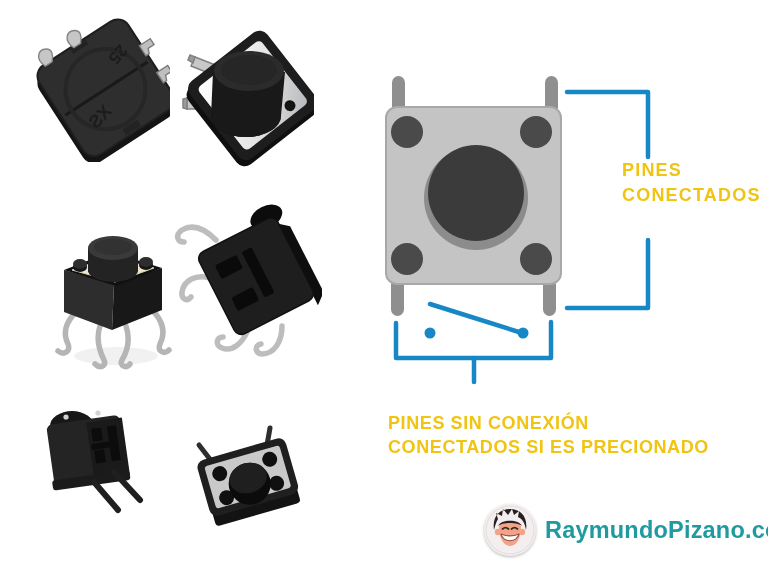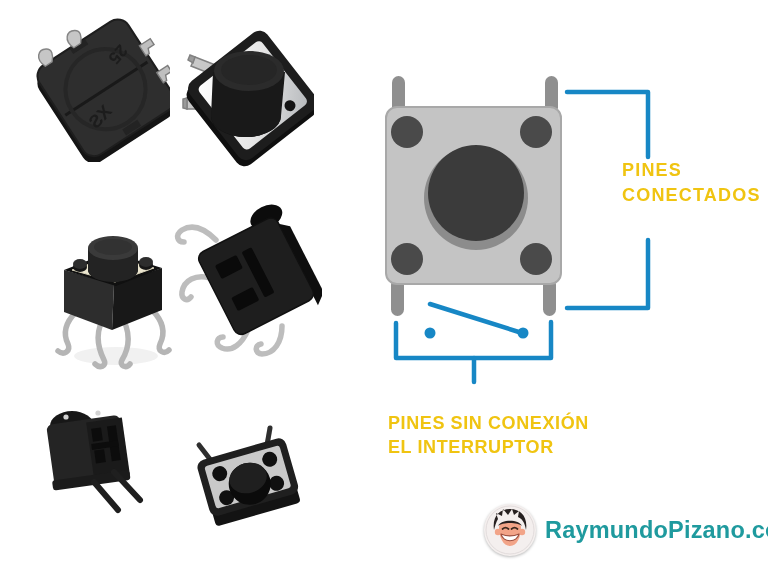--- a/index.html
+++ b/index.html
@@ -204,21 +204,21 @@
     </g>
   </svg>
 
   <div class="label-yellow label-connected">
     <div>PINES</div>
     <div>CONECTADOS</div>
   </div>
 
   <div class="label-yellow label-unconnected">
     <div>PINES SIN CONEXIÓN</div>
-    <div>EL INTERRUPTOR</div>
+    <div>CONECTADOS SI ES PRECIONADO</div>
   </div>
 
   <div class="brand">
     <div class="brand-avatar-wrap">
       <svg width="50" height="50" viewBox="0 0 50 50">
         <circle cx="25" cy="25" r="24" fill="#f4efee" stroke="#e2dcdc" stroke-width="1"></circle>
         <path d="M9 25 C7 12 14 4 25 4 C36 4 43 12 41 25 C40 19 38 14 33 12 L34 6 L29 10 L27 4 L23 10 L18 4 L17 11 L11 8 L13 14 C11 17 10 21 9 25 Z" fill="#262020"></path>
         <circle cx="13" cy="27" r="3.2" fill="#f2a488"></circle>
         <circle cx="37" cy="27" r="3.2" fill="#f2a488"></circle>
         <path d="M14 22 C14 14 36 14 36 22 C36 32 32 41 25 41 C18 41 14 32 14 22 Z" fill="#f2a488"></path>

